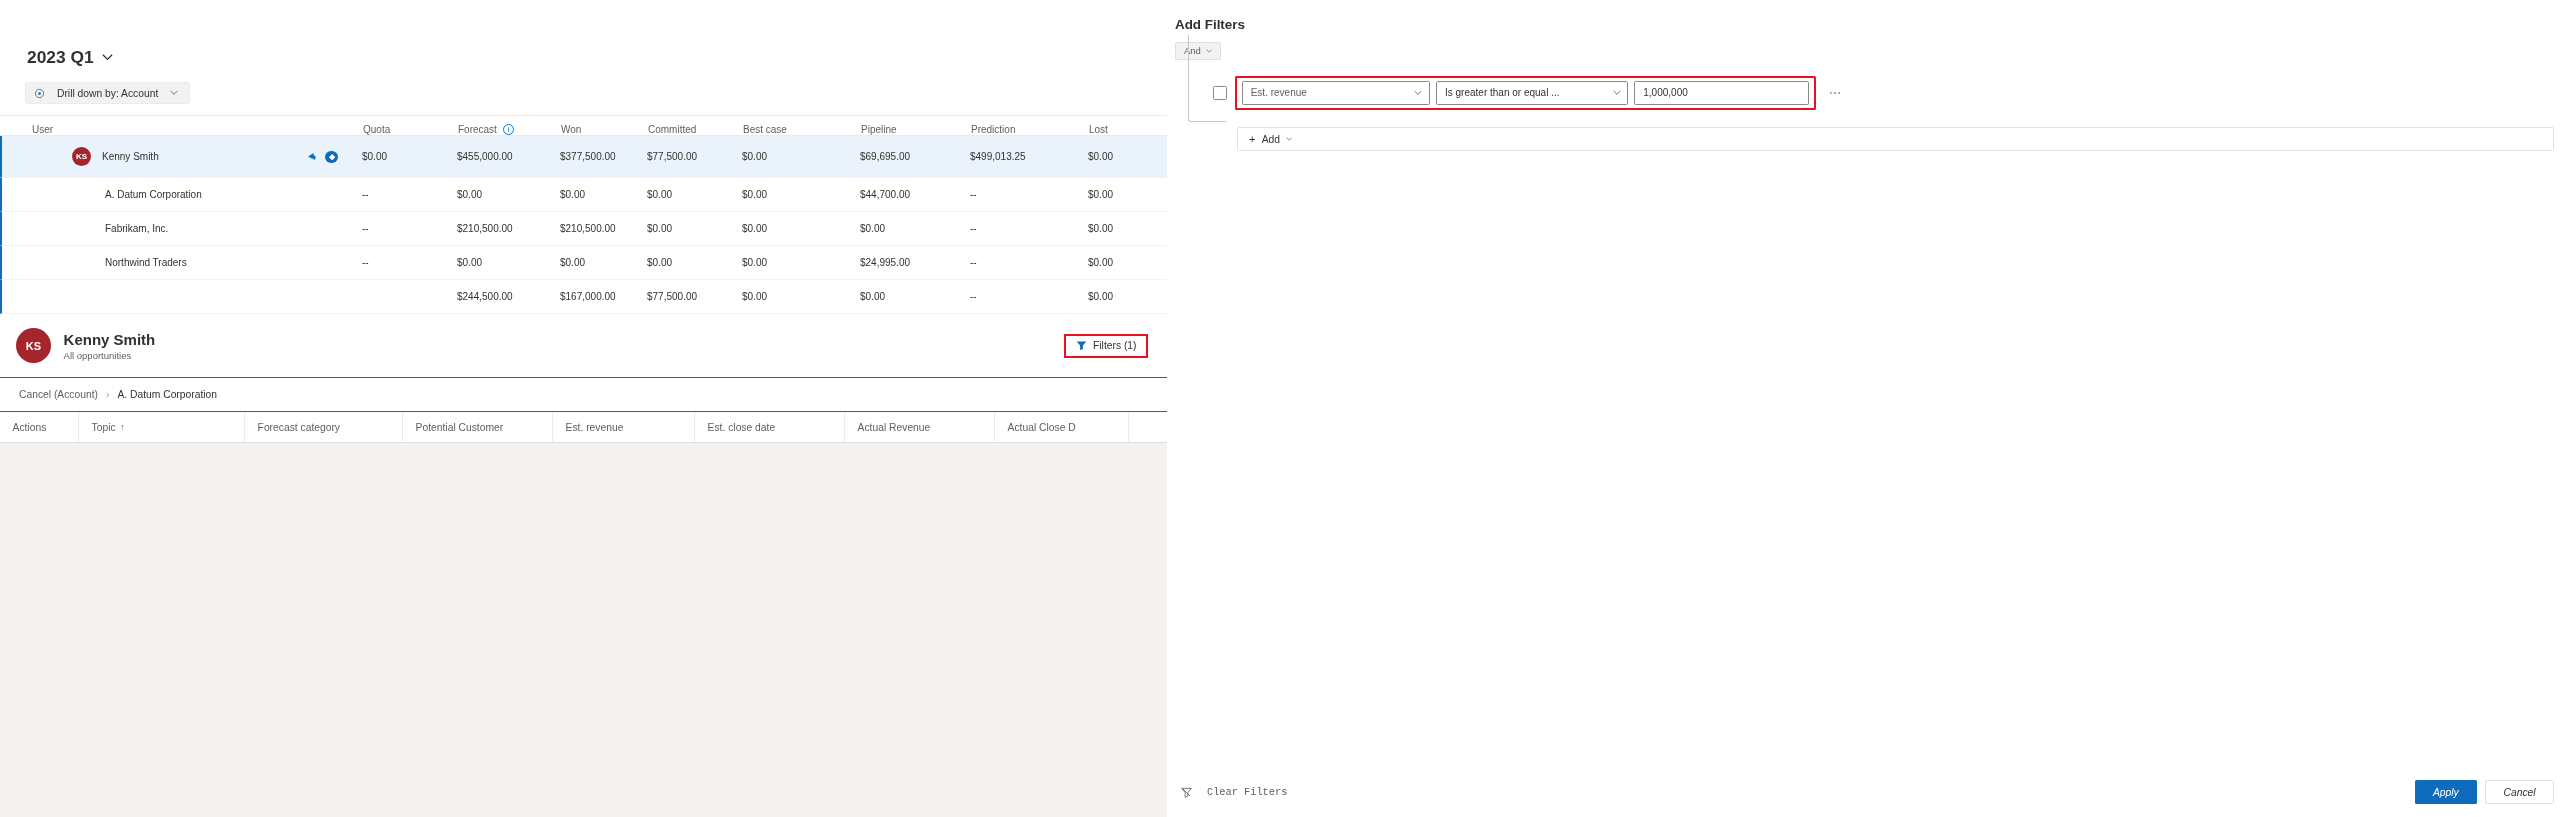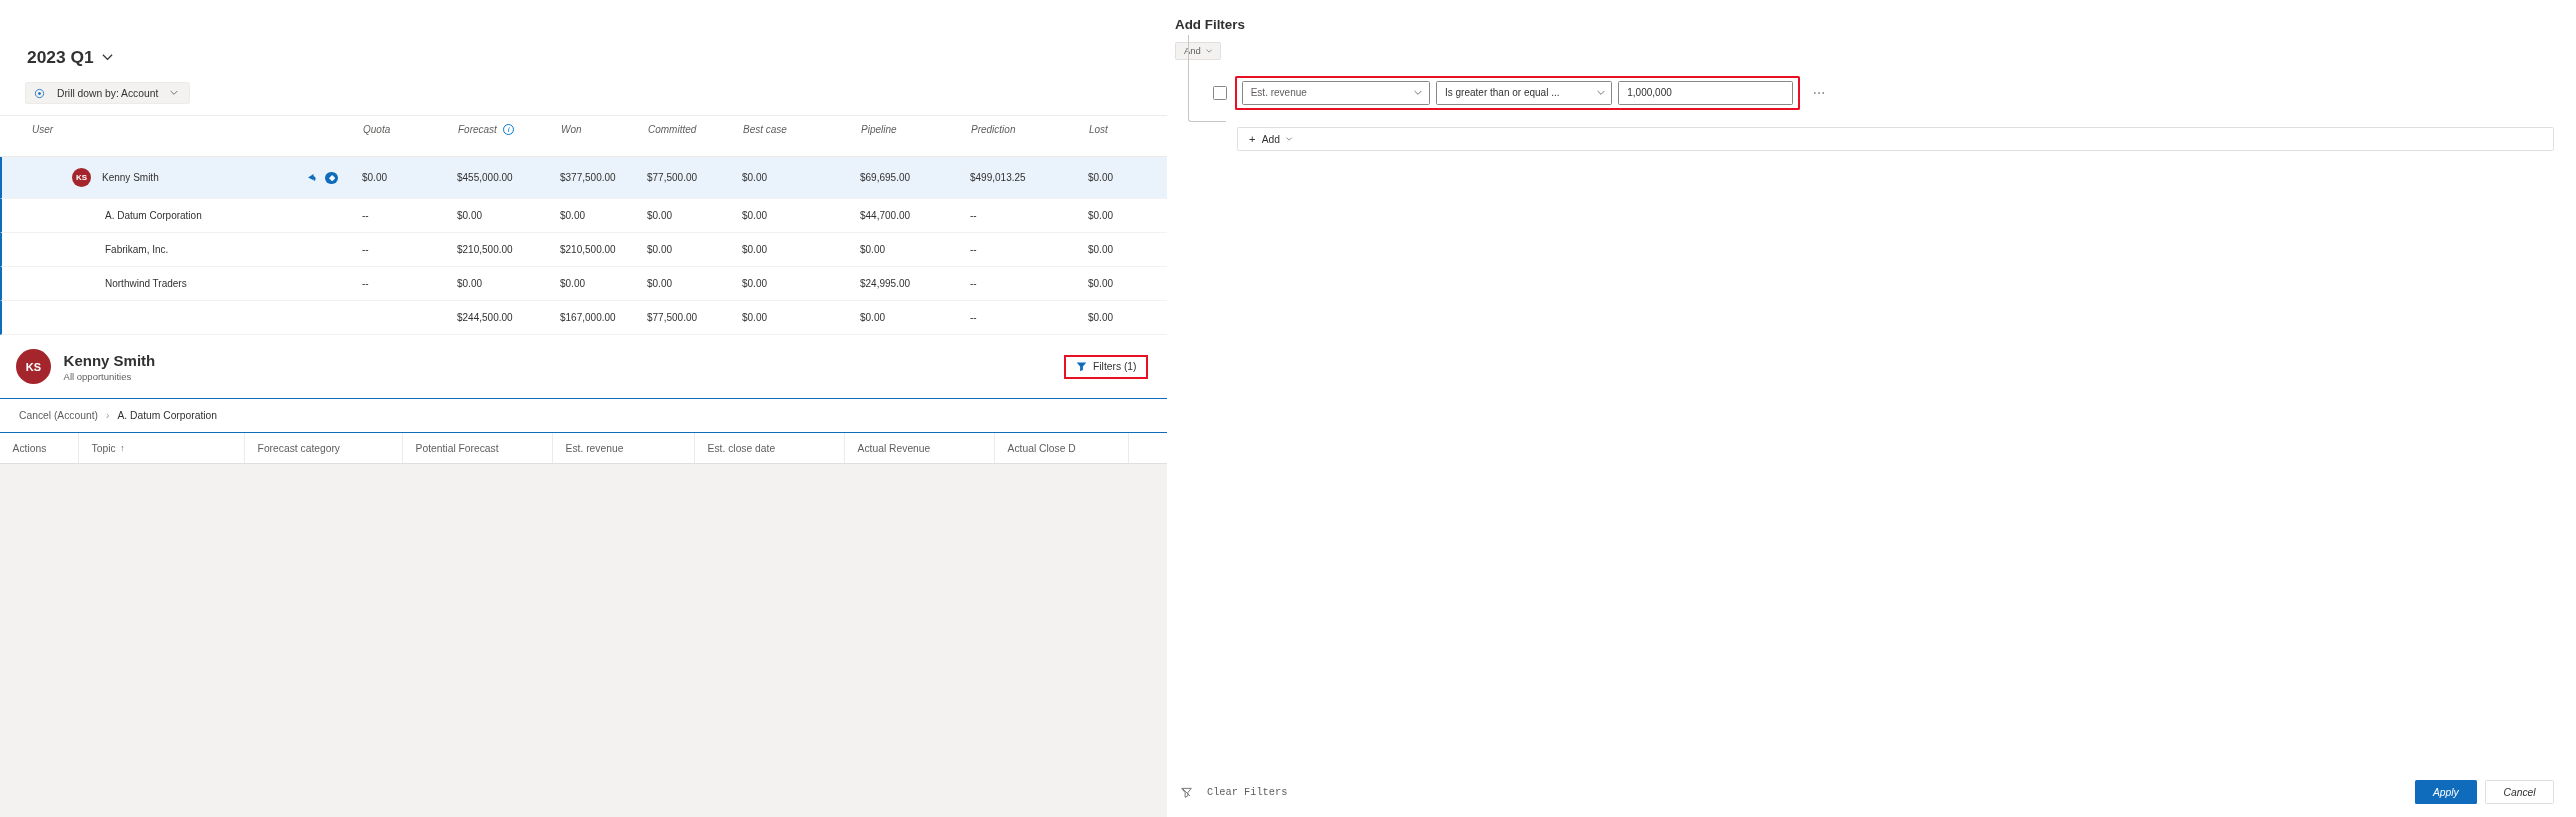--- a/index.html
+++ b/index.html
@@ -7,21 +7,21 @@
     .root { display: flex; height: 100%; }
     .left-pane { width: 1167px; display: flex; flex-direction: column; }
     .right-pane { flex: 1; display: flex; flex-direction: column; padding: 12.6px 22px 0 8px; position: relative; }
     .left-header { padding: 47px 0 14px 27px; display: flex; align-items: center; gap: 8px; }
     .period-label { font-size: 17.4px; font-weight: 600; }
     .chevron-down { width: 11px; height: 11px; }
     .drill-row { padding: 0 0 11px 25px; }
     .drill-pill { display: inline-flex; align-items: center; gap: 12px; background: #f3f2f1; border: 0.8px solid #edebe9; border-radius: 2.4px; padding: 4.7px 11px 4.7px 8px; font-size: 10.3px; color: #323130; cursor: pointer; }
     .grid-wrap { border-top: 0.8px solid #edebe9; }
     .grid-header, .grid-row { display: grid; grid-template-columns: 331px 95px 103px 87px 95px 118px 110px 118px 71px; align-items: center; font-size: 10px; }
-    .grid-header { color: #605e5c; padding: 8px 0 21px 32px; border-bottom: 0.8px solid #edebe9; font-style: italic; }
+    .grid-header { color: #605e5c; padding: 8px 0 0 32px; border-bottom: 0.8px solid #edebe9; }
     .grid-header .col-forecast { display: flex; align-items: center; gap: 6.3px; }
     .info-circle { width: 11px; height: 11px; border: 0.8px solid #0078d4; border-radius: 50%; display: inline-flex; align-items: center; justify-content: center; color: #0078d4; font-size: 8px; }
     .grid-row { padding: 11px 0 11px 32px; border-bottom: 0.8px solid #f3f2f1; font-size: 10px; }
     .grid-row.selected { background: #eaf3fb; border-left: 2.4px solid #0f6cbd; padding-left: 29px; }
     .grid-row.child { padding-left: 32px; }
     .grid-row.child .user-cell { padding-left: 74px; }
     .user-cell { display: flex; align-items: center; gap: 11px; }
     .mini-avatar { width: 19px; height: 19px; border-radius: 50%; background: #a4262c; color: #fff; display: flex; align-items: center; justify-content: center; font-size: 8px; font-weight: 600; }
     .user-icons { display: flex; gap: 8px; margin-left: auto; margin-right: 24px; align-items: center; }
     .blue-dot { width: 12.6px; height: 12.6px; border-radius: 50%; background: #0f6cbd; display: inline-flex; align-items: center; justify-content: center; }
@@ -43,21 +43,21 @@
     
     .rp-title { font-size: 13.4px; font-weight: 600; padding: 4.7px 0 9.5px 0; }
     .and-pill { display: inline-flex; align-items: center; gap: 4.7px; background: #f3f2f1; border: 0.8px solid #e1dfdd; border-radius: 1.6px; padding: 2.4px 8px; font-size: 9.5px; color: #605e5c; cursor: pointer; }
     .filter-line { display: flex; align-items: center; gap: 8px; margin-top: 16px; position: relative; }
     .tree-line { width: 38px; height: 87px; border-left: 0.8px solid #c8c6c4; border-bottom: 0.8px solid #c8c6c4; border-bottom-left-radius: 3.2px; position: absolute; left: 12.6px; top: -41px; pointer-events: none; }
     .check-cell { width: 14px; height: 14px; border: 0.8px solid #8a8886; margin-left: 38px; border-radius: 1.6px; cursor: pointer; }
     .red-box { border: 2.4px solid #e81123; display: flex; align-items: center; gap: 6.3px; padding: 3.2px 4.7px; border-radius: 1.6px; }
     .dd { border: 0.8px solid #8a8886; border-radius: 1.6px; padding: 4.7px 22px 4.7px 8px; font-size: 10px; position: relative; background: #fff; cursor: pointer; min-height: 24px; display: flex; align-items: center; }
     .dd .chev { position: absolute; right: 6.3px; top: 50%; transform: translateY(-50%); }
     .dd.field { width: 188px; color: #605e5c; }
-    .dd.op { width: 176px; color: #323130; }
+    .dd.op { width: 192px; color: #323130; }
     .dd.val-input { width: 175px; color: #323130; padding-right: 8px; }
     .more-dots { font-size: 12.6px; color: #605e5c; padding: 0 4.7px; cursor: pointer; }
     .add-row { margin-top: 17.4px; margin-left: 62px; display: inline-flex; align-items: center; gap: 6.3px; border: 0.8px solid #e1dfdd; border-radius: 1.6px; padding: 4.7px 11px; font-size: 10.3px; cursor: pointer; }
     .plus { font-size: 11px; }
     .rp-footer { position: absolute; bottom: 14px; left: 0; right: 22px; display: flex; align-items: center; padding-left: 14px; }
     .clear-f { display: inline-flex; align-items: flex-end; gap: 15px; color: #605e5c; font-size: 10.3px; cursor: pointer; font-family: Liberation Mono, monospace; }
     .btn-row { margin-left: auto; display: flex; gap: 8px; }
     .btn { padding: 5.5px 17.4px; font-size: 10.3px; border-radius: 1.6px; cursor: pointer; border: 0.8px solid transparent; font-style: italic; }
     .btn.primary { background: #0f6cbd; color: #fff; }
     .btn.secondary { background: #fff; color: #323130; border-color: #e1dfdd; }
@@ -207,21 +207,21 @@
       <span class="current">A. Datum Corporation</span>
     </div>
 
     <div class="cols-row" id="record-cols">
         <div class="col-h" style="width: 79px;">Actions</div>
         <div class="col-h topic" style="width: 166px;">
           <span>Topic</span>
           <span class="sort-arrow">↑</span>
         </div>
         <div class="col-h" style="width: 158px;">Forecast category</div>
-        <div class="col-h" style="width: 150px;">Potential Forecast</div>
+        <div class="col-h" style="width: 150px;">Potential Customer</div>
         <div class="col-h" style="width: 142px;">Est. revenue</div>
         <div class="col-h" style="width: 150px;">Est. close date</div>
         <div class="col-h" style="width: 150px;">Actual Revenue</div>
         <div class="col-h" style="width: 134px;">Actual Close D</div>
       </div>
 
     <div class="blank-area"></div>
   </div>
 
   <div class="right-pane">

